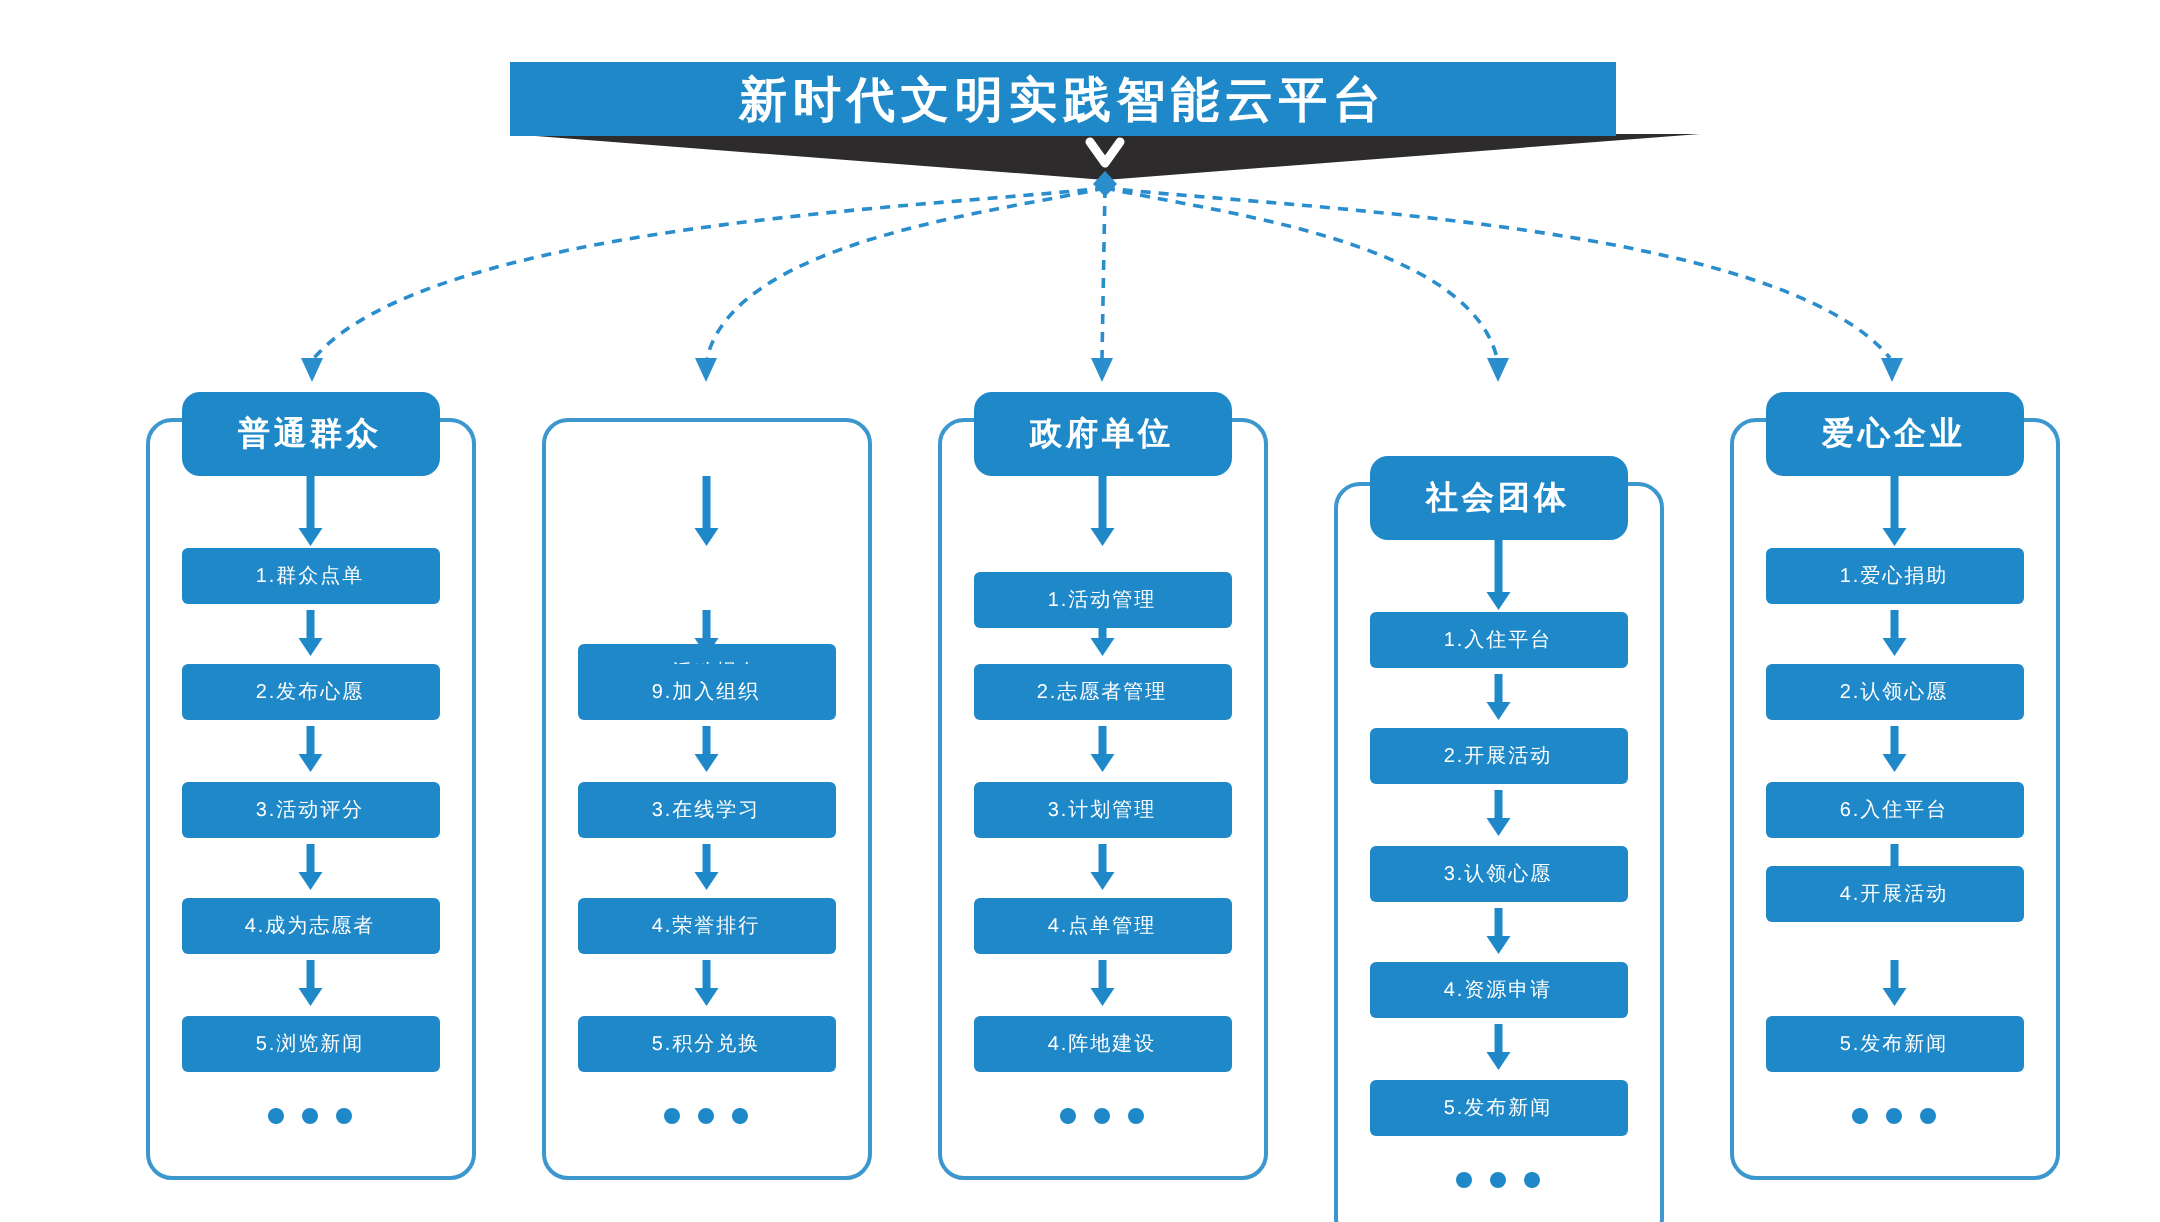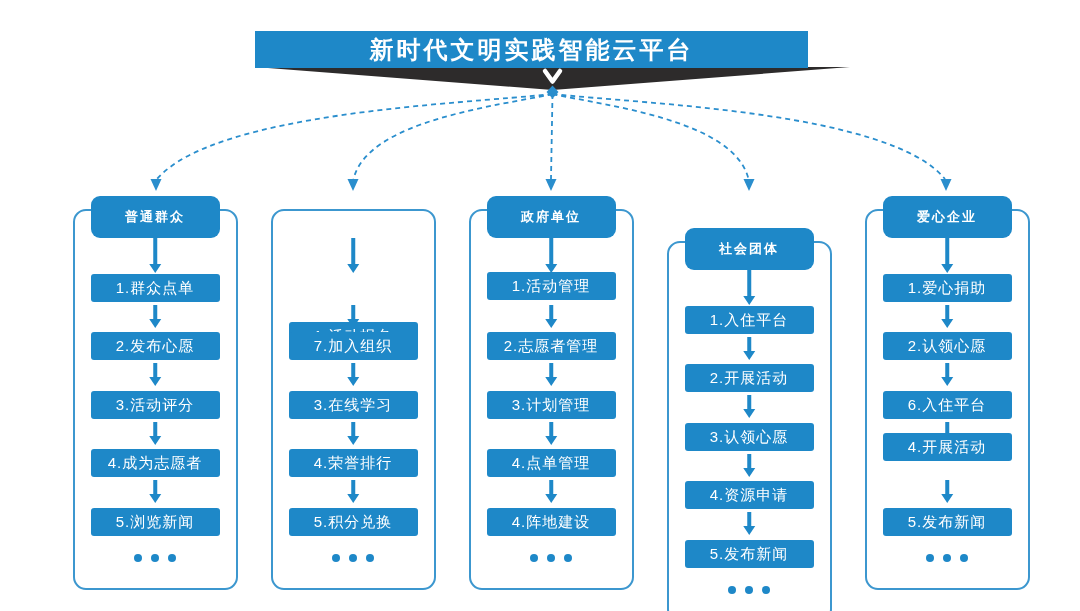--- a/index.html
+++ b/index.html
@@ -45,32 +45,32 @@
     border-radius: 13px;
     background: transparent;
   }
   .col-header {
     position: absolute;
     top: 0; left: 18px;
     width: 129px; height: 42px;
     background: var(--blue);
     border-radius: 9px;
     color: #fff;
-    font-size: 13px; font-weight: bold; letter-spacing: 2px;
+    font-size: 16px; font-weight: bold; letter-spacing: 2px;
     display: flex; align-items: center; justify-content: center;
     z-index: 2;
   }
   .item {
     position: absolute;
     left: 18px;
     width: 129px; height: 28px;
     background: var(--blue);
     border-radius: 3px;
     color: #fff;
-    font-size: 15px; letter-spacing: 1px;
+    font-size: 10px; letter-spacing: 1px;
     display: flex; align-items: center; justify-content: center;
     z-index: 2;
   }
   .varrow {
     position: absolute;
     left: 50%;
     transform: translateX(-50%);
     width: 3.5px;
     background: var(--blue);
     z-index: 1;
@@ -146,41 +146,41 @@
       <span class="dot"></span>
     </div>
   </div>
 
   <div class="column" style="left: 270.5px;">
     <div class="frame"></div>
     <div class="items">
         <div class="varrow" style="top: 42px; height: 26px;"></div>
         <div class="item" style="top: 78px; margin-top: 48px;">1.活动报名</div>
         <div class="varrow" style="top: 109px; height: 14px;"></div>
-        <div class="item" style="top: 136px;">7.加入组织</div>
+        <div class="item" style="top: 136px;">9.加入组织</div>
         <div class="varrow" style="top: 167px; height: 14px;"></div>
         <div class="item" style="top: 195px;">3.在线学习</div>
         <div class="varrow" style="top: 226px; height: 14px;"></div>
         <div class="item" style="top: 253px;">4.荣誉排行</div>
         <div class="varrow" style="top: 284px; height: 14px;"></div>
         <div class="item" style="top: 312px;">5.积分兑换</div>
       </div>
     <div class="dots" style="top: 358px;">
       <span class="dot"></span>
       <span class="dot"></span>
       <span class="dot"></span>
     </div>
   </div>
 
   <div class="column" style="left: 468.5px;">
     <div class="frame"></div>
     <div class="col-header">政府单位</div>
     <div class="items">
         <div class="varrow" style="top: 42px; height: 26px;"></div>
-        <div class="item" style="top: 76px; text-align: right;">1.活动管理</div>
+        <div class="item" style="top: 90px; text-align: right;">1.活动管理</div>
         <div class="varrow" style="top: 109px; height: 14px;"></div>
         <div class="item" style="top: 136px;">2.志愿者管理</div>
         <div class="varrow" style="top: 167px; height: 14px;"></div>
         <div class="item" style="top: 195px;">3.计划管理</div>
         <div class="varrow" style="top: 226px; height: 14px;"></div>
         <div class="item" style="top: 253px;">4.点单管理</div>
         <div class="varrow" style="top: 284px; height: 14px;"></div>
         <div class="item" style="top: 312px;">4.阵地建设</div>
       </div>
     <div class="dots" style="top: 358px;">

